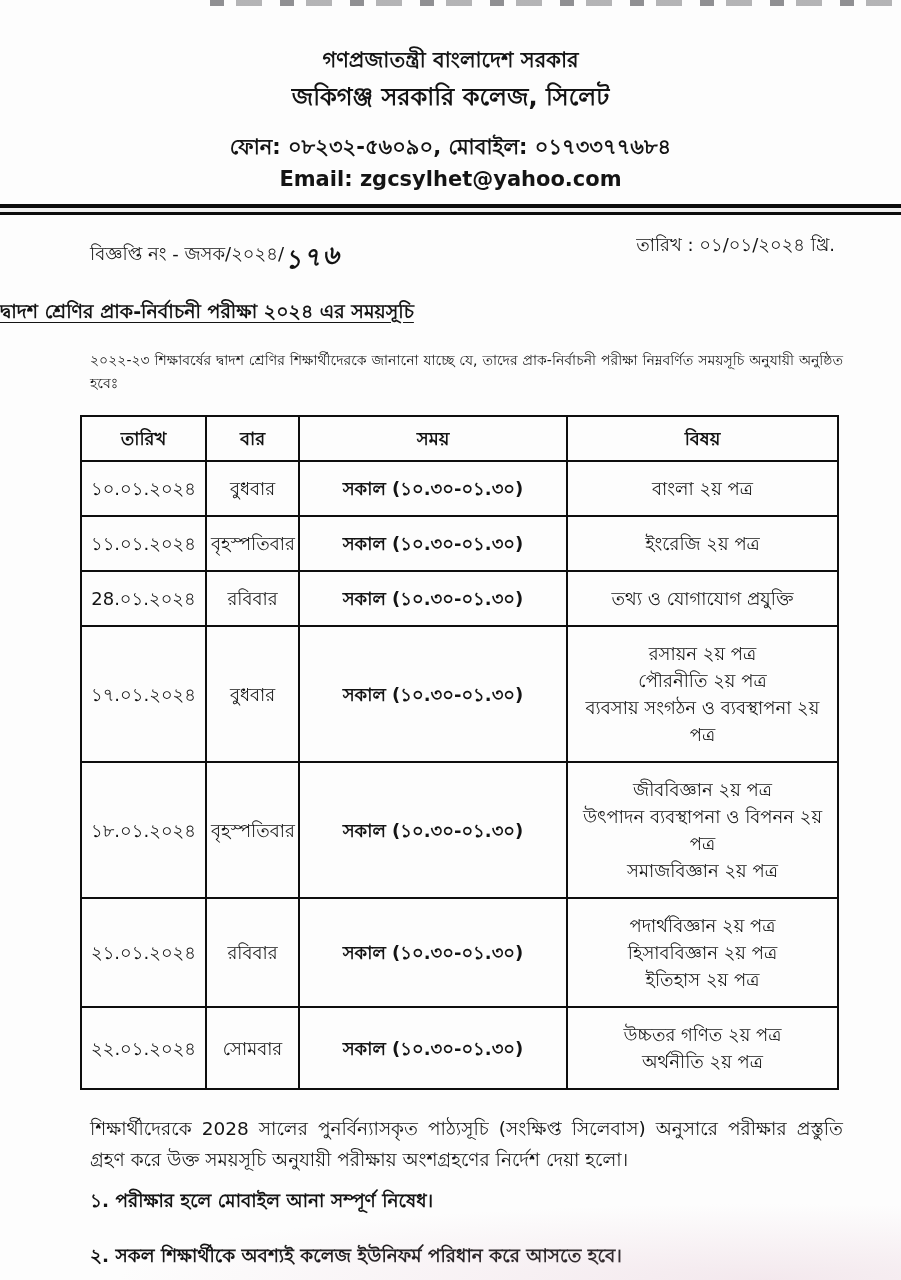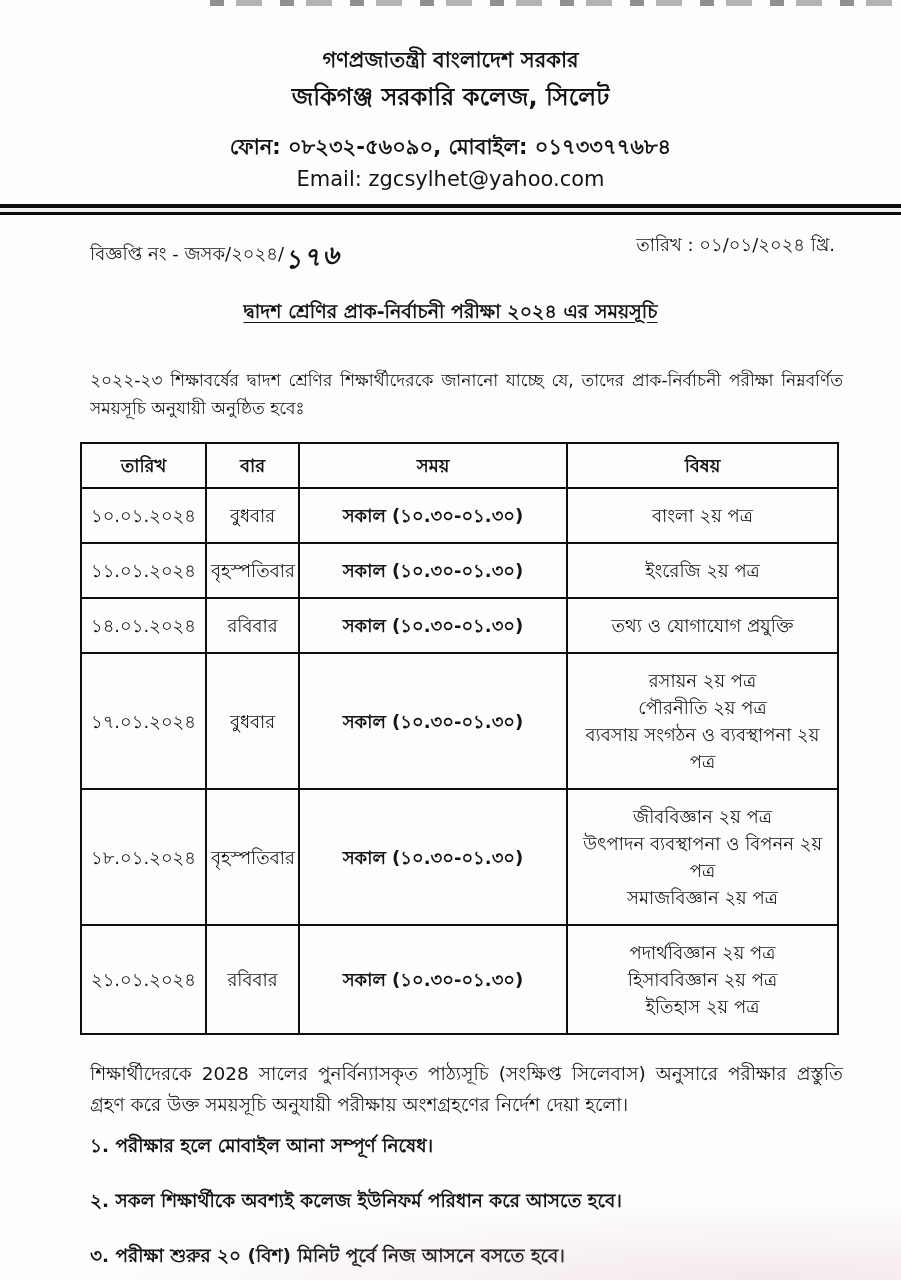--- a/index.html
+++ b/index.html
@@ -25,21 +25,21 @@
     background:radial-gradient(ellipse at 85% 100%, rgba(214,170,190,.25), rgba(214,170,190,0) 60%);
     pointer-events:none;
   }
   .page { position:relative; padding-top:50px; }
 
   
   .letterhead { text-align:center; line-height:1.0; }
   .lh-gov    { font-size:21px; font-weight:bold; margin-bottom:14px; }
   .lh-col    { font-size:24px; font-weight:bold; margin-bottom:28px; }
   .lh-phone  { font-size:21px; font-weight:bold; margin-bottom:11px; }
-  .lh-email  { font-size:21px; font-weight:normal; margin-bottom:14px; }
+  .lh-email  { font-size:21px; font-weight:bold; margin-bottom:14px; }
 
   .double-rule {
     width:100%; height:11px;
     border-top:4px solid #0c0c0c;
     border-bottom:3px solid #0c0c0c;
     background:#efefef;
   }
 
   
   .meta-row {
@@ -52,29 +52,29 @@
     display:inline-block;
     font-size:26px; font-weight:bold;
     font-style:italic;
     transform:rotate(-6deg) translateY(6px);
     letter-spacing:2px;
   }
   .date-right { padding-right:4px; }
 
   
   .doc-title {
-    text-align:center; margin-top:22px;
+    text-align:left; margin-top:22px;
     font-size:19px; font-weight:bold;
     text-decoration:underline;
     text-underline-offset:4px;
   }
 
   .intro {
-    margin:37px 58px 0 90px;
-    font-size:17px; line-height:1.65;
+    margin:20px 58px 0 90px;
+    font-size:14px; line-height:1.65;
     text-align:justify;
   }
 
   
   table.schedule {
     margin:20px 0 0 80px;
     width:757px;
     border-collapse:collapse;
     table-layout:fixed;
   }
@@ -160,21 +160,21 @@
         </tr>
         <tr>
           <td>১১.০১.২০২৪</td>
           <td>বৃহস্পতিবার</td>
           <td class="time">সকাল (১০.৩০-০১.৩০)</td>
           <td>
             <div>ইংরেজি ২য় পত্র</div>
           </td>
         </tr>
         <tr>
-          <td>১৪.০১.২০২৪</td>
+          <td>28.০১.২০২৪</td>
           <td>রবিবার</td>
           <td class="time">সকাল (১০.৩০-০১.৩০)</td>
           <td>
             <div>তথ্য ও যোগাযোগ প্রযুক্তি</div>
           </td>
         </tr>
         <tr>
           <td>১৭.০১.২০২৪</td>
           <td>বুধবার</td>
           <td class="time">সকাল (১০.৩০-০১.৩০)</td>
@@ -195,20 +195,29 @@
           </td>
         </tr>
         <tr>
           <td>২১.০১.২০২৪</td>
           <td>রবিবার</td>
           <td class="time">সকাল (১০.৩০-০১.৩০)</td>
           <td>
             <div>পদার্থবিজ্ঞান ২য় পত্র</div>
             <div>হিসাববিজ্ঞান ২য় পত্র</div>
             <div>ইতিহাস ২য় পত্র</div>
+          </td>
+        </tr>
+        <tr>
+          <td>২২.০১.২০২৪</td>
+          <td>সোমবার</td>
+          <td class="time">সকাল (১০.৩০-০১.৩০)</td>
+          <td>
+            <div>উচ্চতর গণিত ২য় পত্র</div>
+            <div>অর্থনীতি ২য় পত্র</div>
           </td>
         </tr>
       </tbody>
   </table>
 
   <p class="closing">শিক্ষার্থীদেরকে 2028 সালের পুনর্বিন্যাসকৃত পাঠ্যসূচি (সংক্ষিপ্ত সিলেবাস) অনুসারে পরীক্ষার প্রস্তুতি গ্রহণ করে উক্ত সময়সূচি অনুযায়ী পরীক্ষায় অংশগ্রহণের নির্দেশ দেয়া হলো।</p>
 
   <ul class="notes">
       <li>১. পরীক্ষার হলে মোবাইল আনা সম্পূর্ণ নিষেধ।</li>
       <li>২. সকল শিক্ষার্থীকে অবশ্যই কলেজ ইউনিফর্ম পরিধান করে আসতে হবে।</li>

